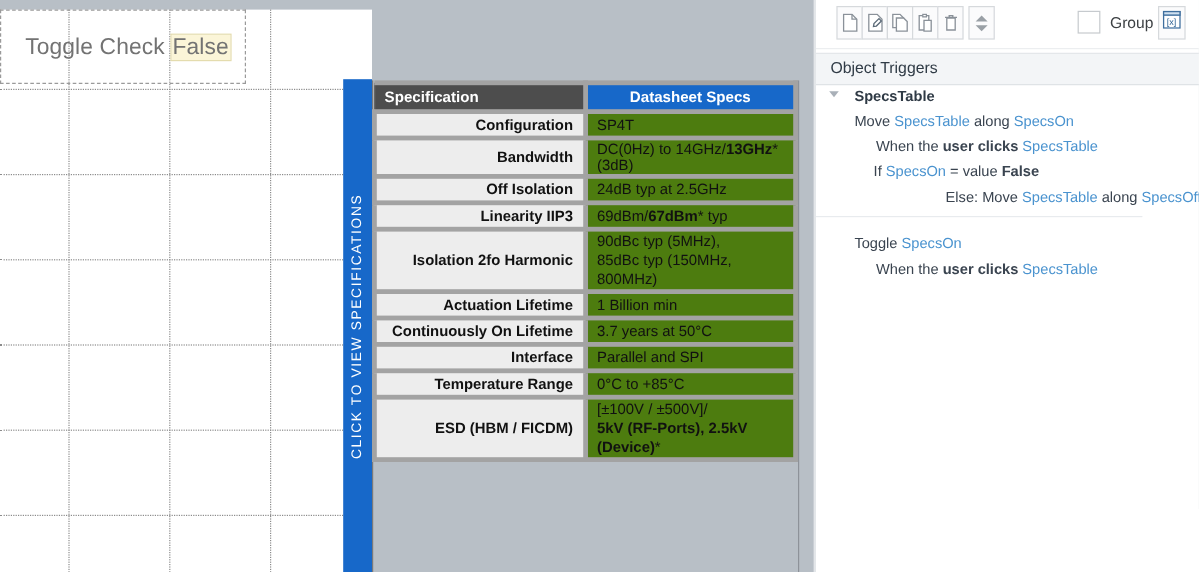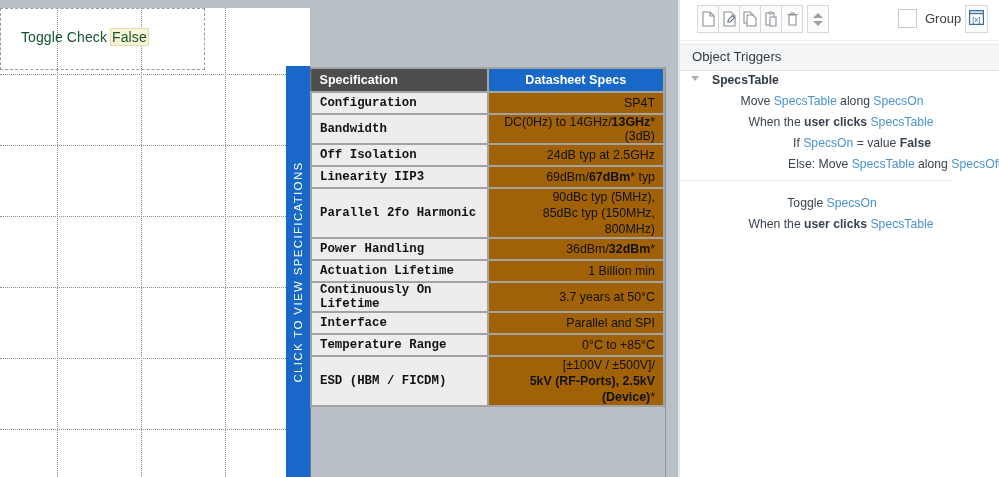--- a/index.html
+++ b/index.html
@@ -20,21 +20,21 @@
   .g-h{position:absolute;height:0;border-top:1px dotted #8b8b8b;}
   .g-v{position:absolute;width:0;border-left:1px dotted #8b8b8b;}
 
   
   .textbox{
     position:absolute;left:0;top:8px;width:205px;height:62px;
     border:1px dashed #9a9a9a;box-sizing:border-box;background:transparent;
   }
   .tb-text{
     position:absolute;left:20px;top:20px;white-space:nowrap;
-    font-size:14px;color:#14532d;letter-spacing:0.1px;
+    font-size:19px;color:#737373;letter-spacing:0.1px;
   }
   .field{background:#fbf5d8;padding:0 1px;outline:1px solid #e4dcae;}
 
   
   .bluetab{
     position:absolute;left:286px;top:66px;width:24px;height:411px;
     background:#1768c9;
   }
   .bluetab-label{
     position:absolute;left:50%;top:50%;
@@ -45,35 +45,35 @@
   }
 
   
   .spectable{
     position:absolute;left:310px;top:67px;width:355px;
     border-collapse:collapse;table-layout:fixed;
     font-size:12.4px;
   }
   .spectable td,.spectable th{
     padding:0 8px;height:22px;vertical-align:middle;
-    border:2px solid #a3a3a3;box-sizing:border-box;
+    border:4px solid #a3a3a3;box-sizing:border-box;
   }
   .spectable th.h-left{
     background:#4d4d4d;color:#ffffff;text-align:left;font-weight:bold;
     font-size:12.6px;height:24px;border-left:1px solid #5a5a5a;
   }
   .spectable th.h-right{
     background:#1768c9;color:#ffffff;text-align:center;font-weight:bold;
     font-size:12.6px;height:24px;
   }
   .spectable td.c-left{
-    background:#ededed;color:#111111;text-align:left;font-weight:bold;width:165px;font-family:Liberation Mono, monospace;
+    background:#ededed;color:#111111;text-align:right;font-weight:bold;width:165px;
   }
   .spectable td.c-right{
-    background:#a16207;color:#111111;text-align:right;font-weight:normal;
+    background:#4d7c0f;color:#111111;text-align:left;font-weight:normal;
   }
   .spectable tr.tall td{height:39px;line-height:16px;}
   .spectable b{font-weight:bold;}
   .outline-l{position:absolute;left:310px;top:67px;width:1px;height:410px;background:#7a7a7a;}
   .outline-r{position:absolute;left:665px;top:67px;width:2px;height:410px;background:#8d9299;}
 
   
   .gutter{position:absolute;left:666px;top:0;width:14px;height:477px;background:#b8bfc6;}
   .gutter-edge{position:absolute;left:678px;top:0;width:2px;height:477px;background:#e3e6e9;}
 
@@ -101,21 +101,21 @@
 
   .toolbar-sep{position:absolute;left:0;top:40px;width:319px;height:1px;background:#eceef0;}
 
   .panel-header{
     position:absolute;left:0;top:44px;width:361px;height:25px;background:#f3f5f7;
     border-top:1px solid #e4e7ea;border-bottom:1px solid #dfe3e6;
   }
   .panel-title{position:absolute;left:12px;top:4px;font-size:13.2px;color:#303b46;}
   .collapse-icon{position:absolute;right:12px;top:5px;width:14px;height:15px;}
 
-  .tree{position:absolute;left:0;top:70px;width:272px;text-align:center;}
+  .tree{position:absolute;left:0;top:70px;width:272px;}
   .row{position:relative;height:19px;font-size:12.2px;color:#3a4450;white-space:nowrap;}
   .row .tw{position:absolute;left:11px;top:6px;width:0;height:0;
     border-left:4.5px solid transparent;border-right:4.5px solid transparent;border-top:5px solid #a9b0b8;}
   .row.obj{font-weight:bold;color:#2f3a45;}
   .tok{color:#4a93cf;}
   .bold{font-weight:bold;}
 </style>
 </head>
 <body>
 
@@ -164,26 +164,22 @@
         </tr>
         <tr>
           <td class="c-left">Off Isolation</td>
           <td class="c-right">24dB typ at 2.5GHz</td>
         </tr>
         <tr>
           <td class="c-left">Linearity IIP3</td>
           <td class="c-right">69dBm/<b>67dBm</b>* typ</td>
         </tr>
         <tr class="tall">
-          <td class="c-left">Parallel 2fo Harmonic</td>
+          <td class="c-left">Isolation 2fo Harmonic</td>
           <td class="c-right">90dBc typ (5MHz),<br>85dBc typ (150MHz, 800MHz)</td>
-        </tr>
-        <tr>
-          <td class="c-left">Power Handling</td>
-          <td class="c-right">36dBm/<b>32dBm</b>*</td>
         </tr>
         <tr>
           <td class="c-left">Actuation Lifetime</td>
           <td class="c-right">1 Billion min</td>
         </tr>
         <tr>
           <td class="c-left">Continuously On Lifetime</td>
           <td class="c-right">3.7 years at 50°C</td>
         </tr>
         <tr>
@@ -291,21 +287,21 @@
     </div>
 
     <div class="tree">
       <div class="row obj" style="height:22px;">
         <span class="tw"></span>
         <span style="position:absolute;left:32px;top:3px;">SpecsTable</span>
       </div>
       <div id="trigger-rows">
           <div class="row" style="padding-left: 32px; padding-top: 2px;"><span>Move </span><span class="tok">SpecsTable</span><span> along </span><span class="tok">SpecsOn</span></div>
           <div class="row" style="padding-left: 50px; padding-top: 2px;"><span>When the </span><span class="bold">user clicks </span><span class="tok">SpecsTable</span></div>
-          <div class="row" style="padding-left: 92px; padding-top: 2px;"><span>If </span><span class="tok">SpecsOn</span><span> = value </span><span class="bold">False</span></div>
+          <div class="row" style="padding-left: 48px; padding-top: 2px;"><span>If </span><span class="tok">SpecsOn</span><span> = value </span><span class="bold">False</span></div>
           <div class="row" style="padding-left: 108px; padding-top: 2px;"><span>Else: Move </span><span class="tok">SpecsTable</span><span> along </span><span class="tok">SpecsOff</span></div>
           <div style="height: 1px; background: rgb(232, 235, 238); margin: 4px 0px;"></div>
           <div style="height: 9px;"></div>
           <div class="row" style="padding-left: 32px; padding-top: 2px;"><span>Toggle </span><span class="tok">SpecsOn</span></div>
           <div class="row" style="padding-left: 50px; padding-top: 2px;"><span>When the </span><span class="bold">user clicks </span><span class="tok">SpecsTable</span></div>
         </div>
     </div>
   </div>
 </div>
 

